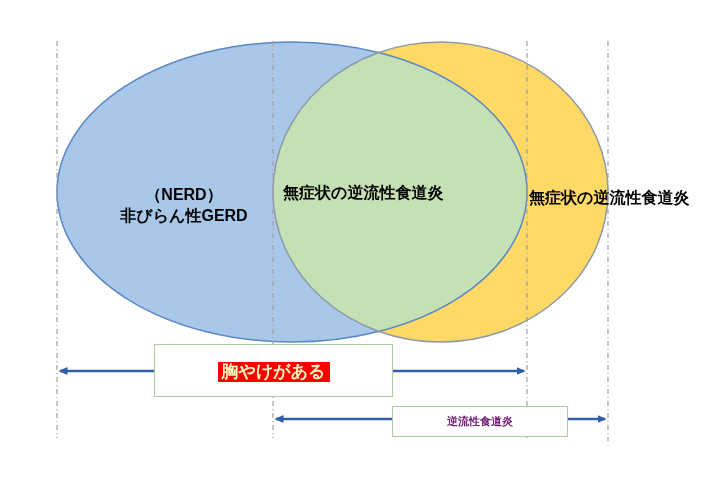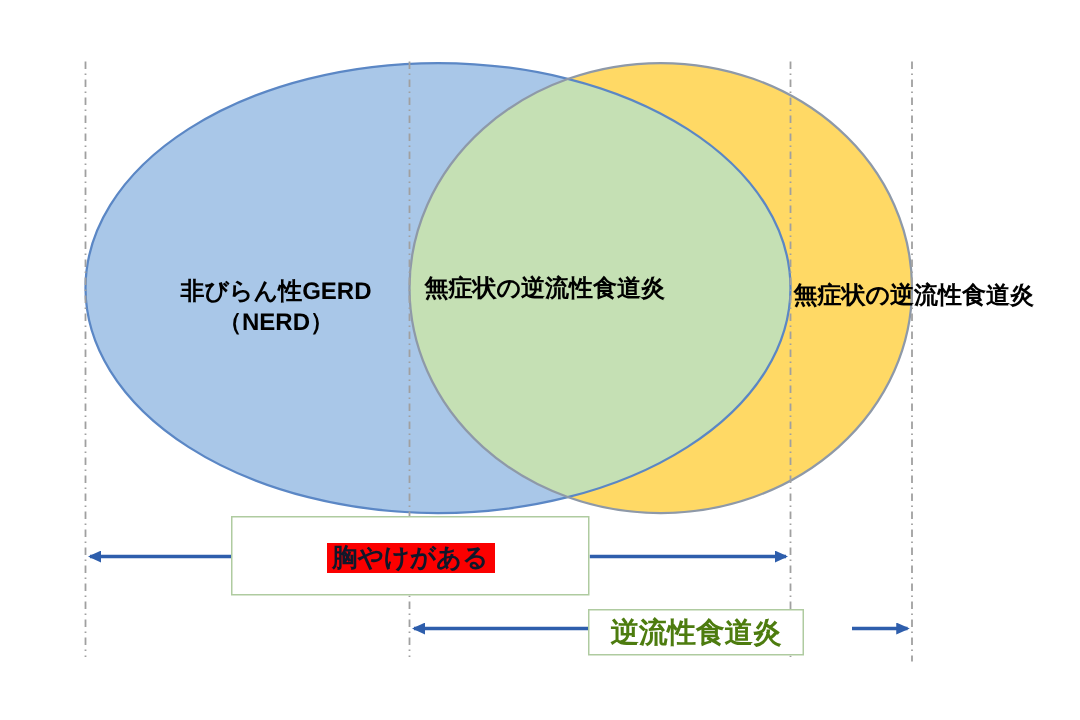--- a/index.html
+++ b/index.html
@@ -35,31 +35,31 @@
     box-sizing:border-box;
     display:flex;flex-direction:column;align-items:center;justify-content:center;
     z-index:3;
   }
   .gerd-box .gerd-line1{
     font-weight:bold;font-size:17px;line-height:20px;color:#000;white-space:nowrap;
   }
   .gerd-box .gerd-line2{
     margin-top:2px;
     font-weight:bold;font-size:17px;line-height:20px;
-    color:#0f172a;background:#FB0000;
+    color:#fef9c3;background:#FB0000;
     padding:0 4px;white-space:nowrap;
   }
   .reflux-box{
     position:absolute;
-    left:392px;top:406px;width:144px;height:31px;
+    left:392px;top:406px;width:176px;height:31px;
     background:#ffffff;
     border:1.5px solid #AFCBA0;
     box-sizing:border-box;
     display:flex;align-items:center;justify-content:center;
-    font-weight:bold;font-size:19px;color:#4d7c0f;
+    font-weight:bold;font-size:11px;color:#701a75;
     white-space:nowrap;
     z-index:3;
   }
 </style>
 </head>
 <body>
 
 <div class="stage">
 
   <svg width="720" height="480" viewBox="0 0 720 480">
@@ -86,22 +86,22 @@
     <line x1="527" y1="41" x2="527" y2="438" stroke-width="1.2" fill="none" stroke-dasharray="5 3 1 3" stroke="#A0A0A0"></line>
     <line x1="608" y1="41" x2="608" y2="441" stroke-width="1.2" fill="none" stroke-dasharray="5 3 1 3" stroke="#A0A0A0"></line>
 
     <line x1="154" y1="371" x2="60" y2="371" stroke-width="2.4" marker-end="url(#arrow-head)" stroke="#2E5EAC"></line>
     <line x1="393" y1="371" x2="524" y2="371" stroke-width="2.4" marker-end="url(#arrow-head)" stroke="#2E5EAC"></line>
     <line x1="392" y1="419" x2="276" y2="419" stroke-width="2.4" marker-end="url(#arrow-head)" stroke="#2E5EAC"></line>
     <line x1="568" y1="419" x2="605" y2="419" stroke-width="2.4" marker-end="url(#arrow-head)" stroke="#2E5EAC"></line>
   </svg>
 
   <div class="label nerd-label">
+    <div class="ln">（NERD）</div>
     <div class="ln">非びらん性GERD</div>
-    <div class="ln">（NERD）</div>
   </div>
 
   <div class="label overlap-label">
     <div class="ln">無症状の逆流性食道炎</div>
   </div>
 
   <div class="label asym-label">
     <div class="ln">無症状の逆流性食道炎</div>
   </div>
 

